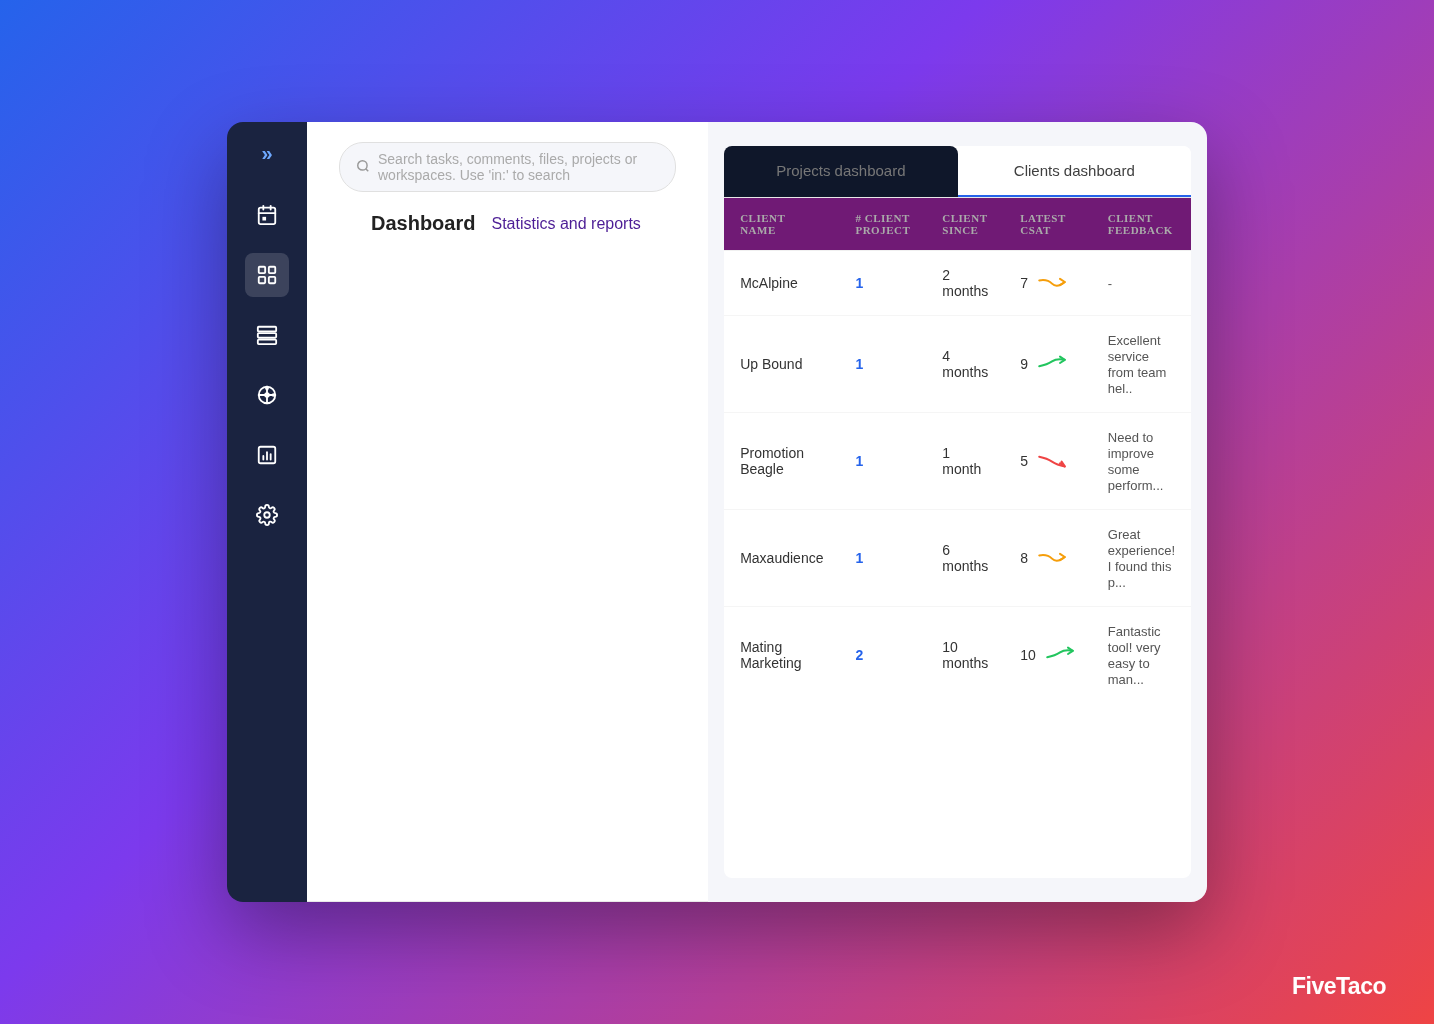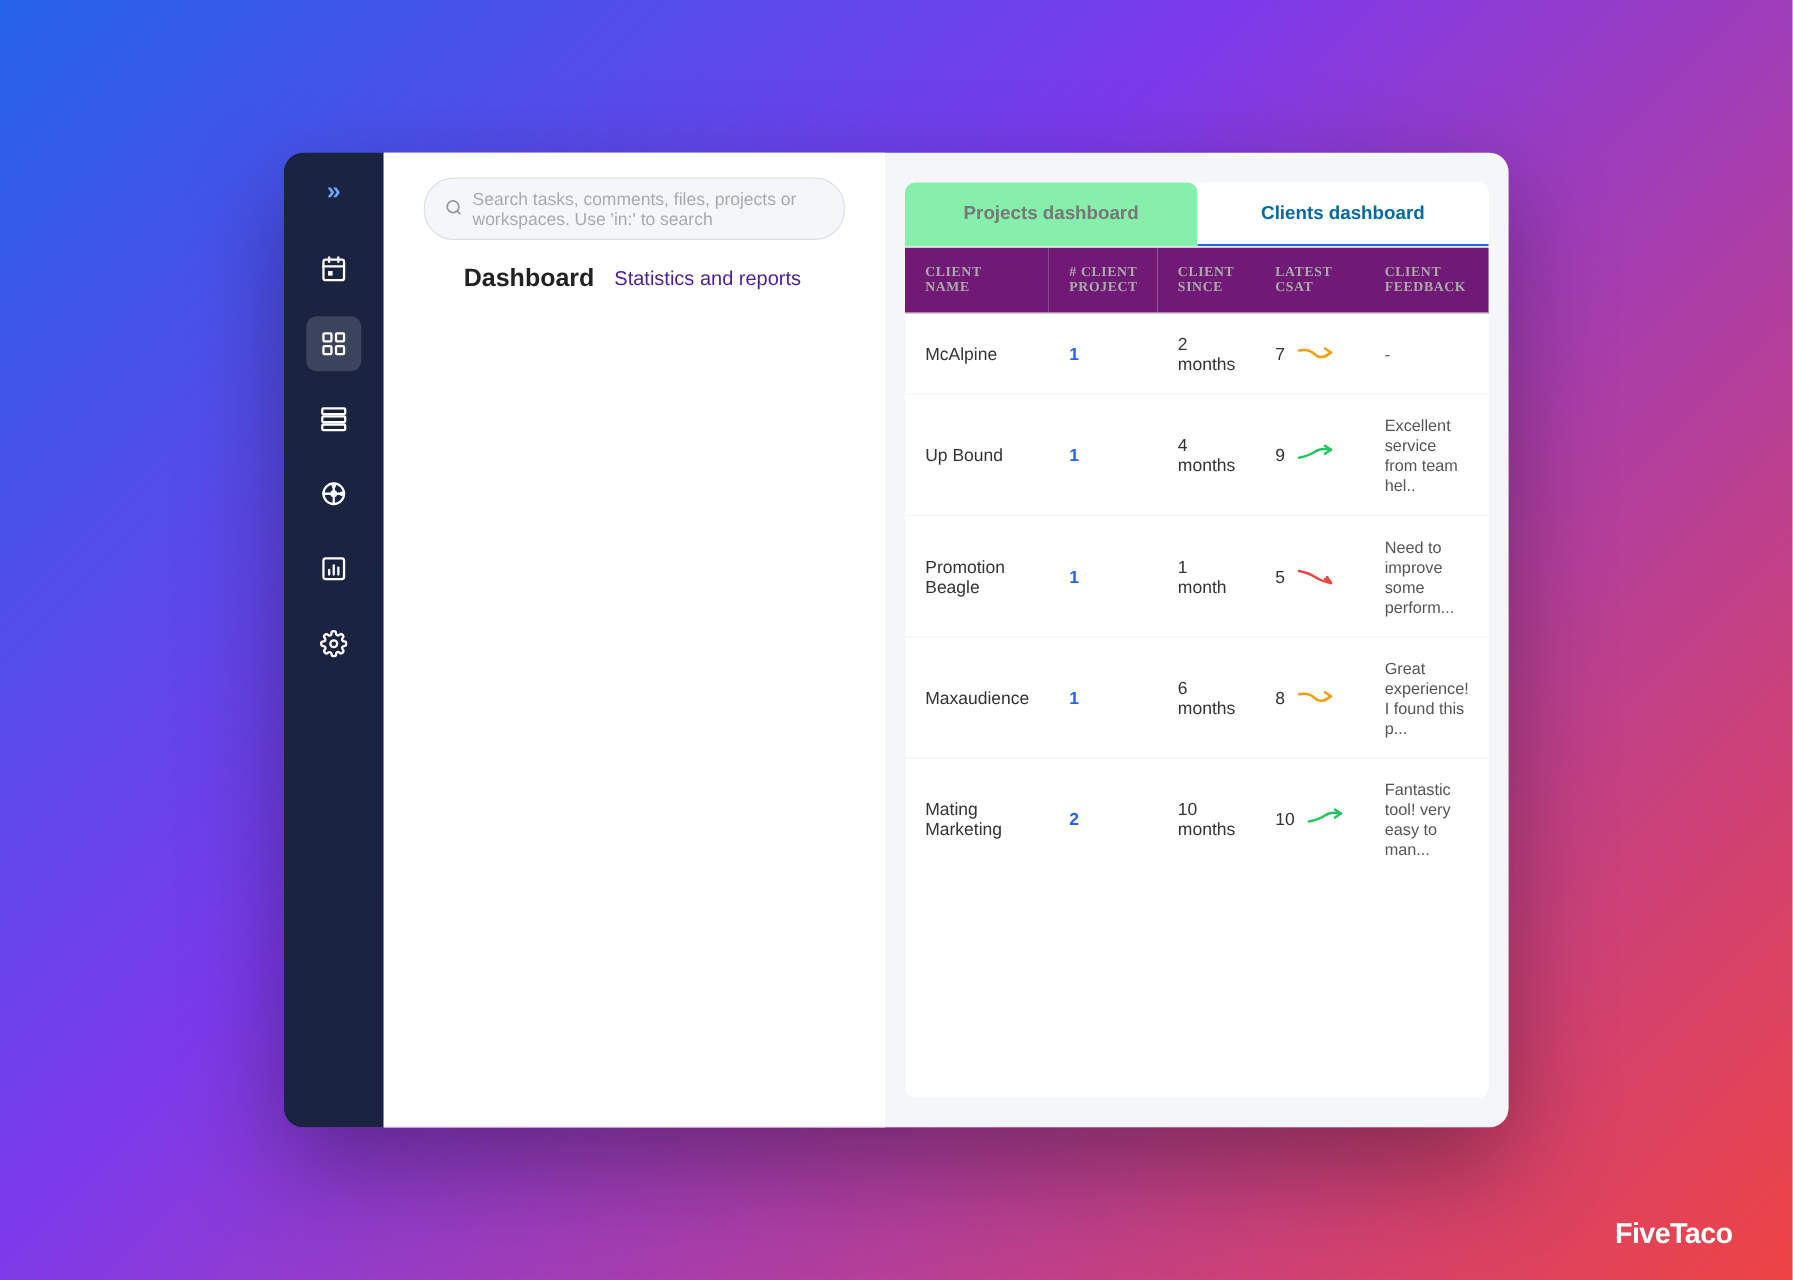--- a/index.html
+++ b/index.html
@@ -128,29 +128,28 @@
     .tab {
       flex: 1;
       text-align: center;
       padding: 16px;
       font-size: 15px;
       cursor: pointer;
       color: #888;
       border-radius: 8px 8px 0 0;
     }
     .tab.inactive {
-      background: #86efac;
+      background: #0f172a;
       color: #777;
-      font-weight: bold;
     }
     .tab.active {
       background: white;
-      color: #0369a1;
+      color: #404040;
       border-bottom: 2px solid #2563eb;
-      font-weight: 700;
+      font-weight: 400;
     }
     
     .table-container {
       background: white;
       margin: 0 16px 16px 16px;
       border-radius: 0 0 8px 8px;
       overflow: hidden;
       flex: 1;
     }
     table {

